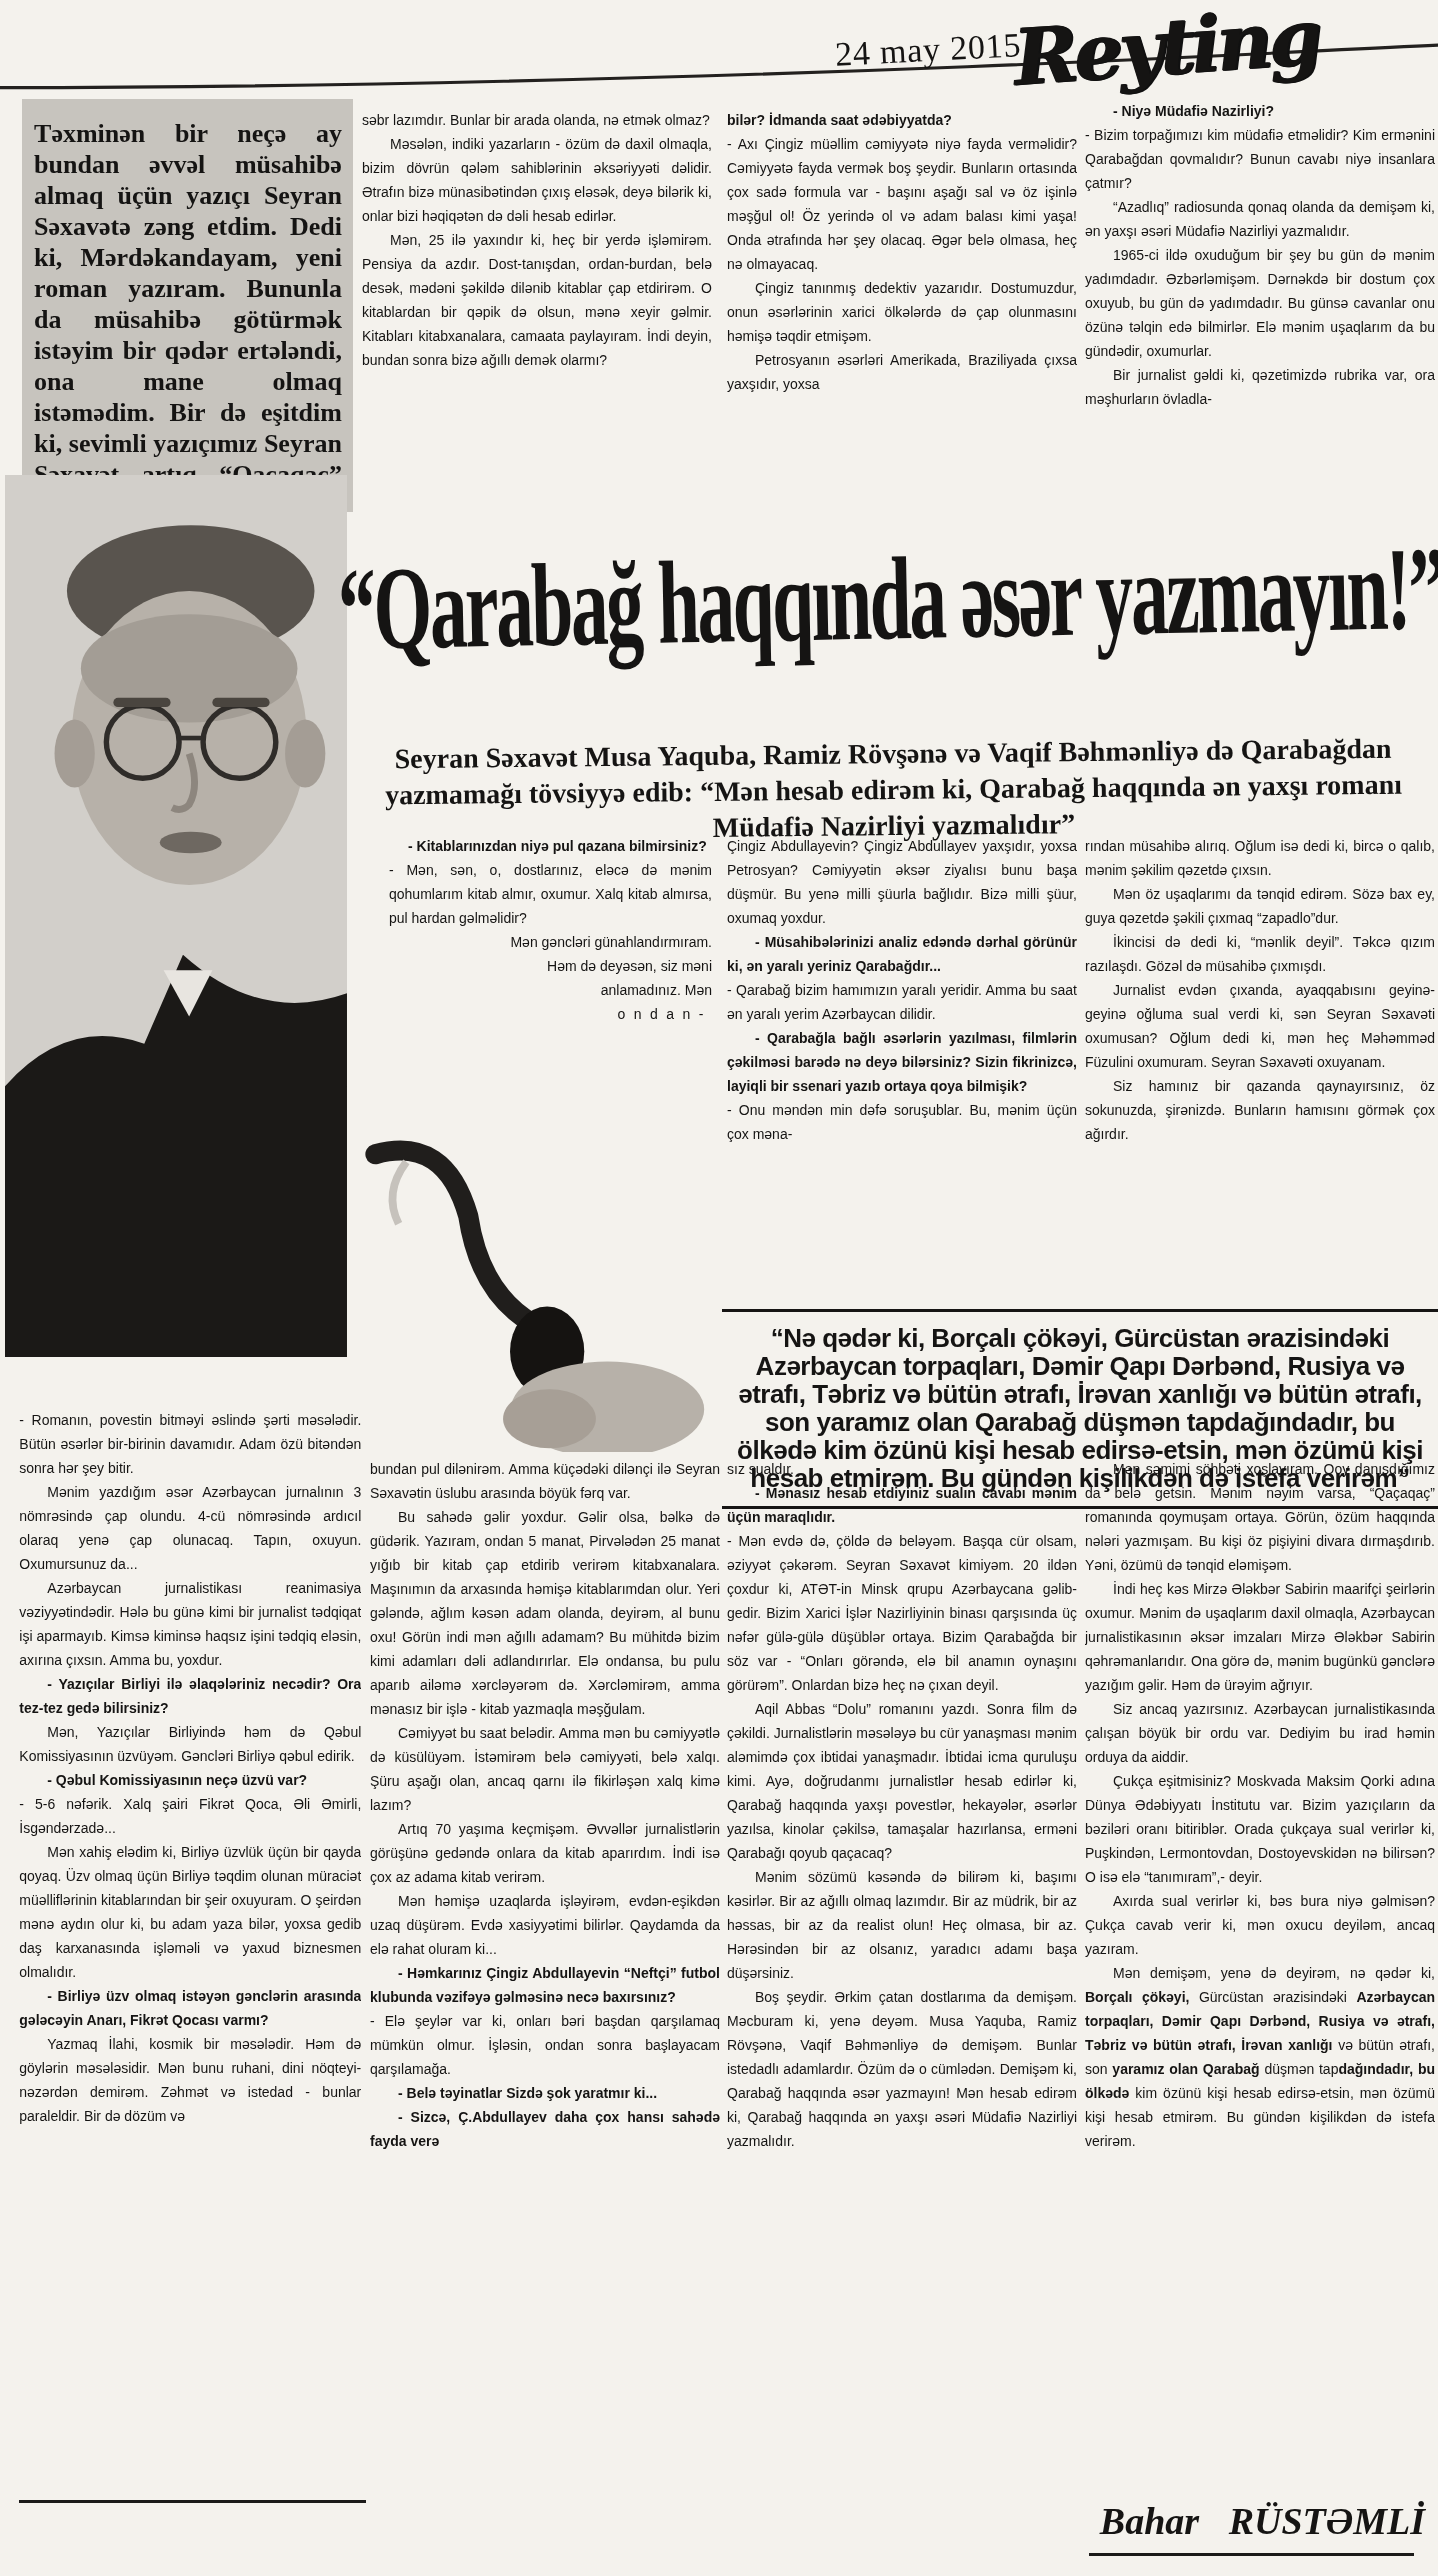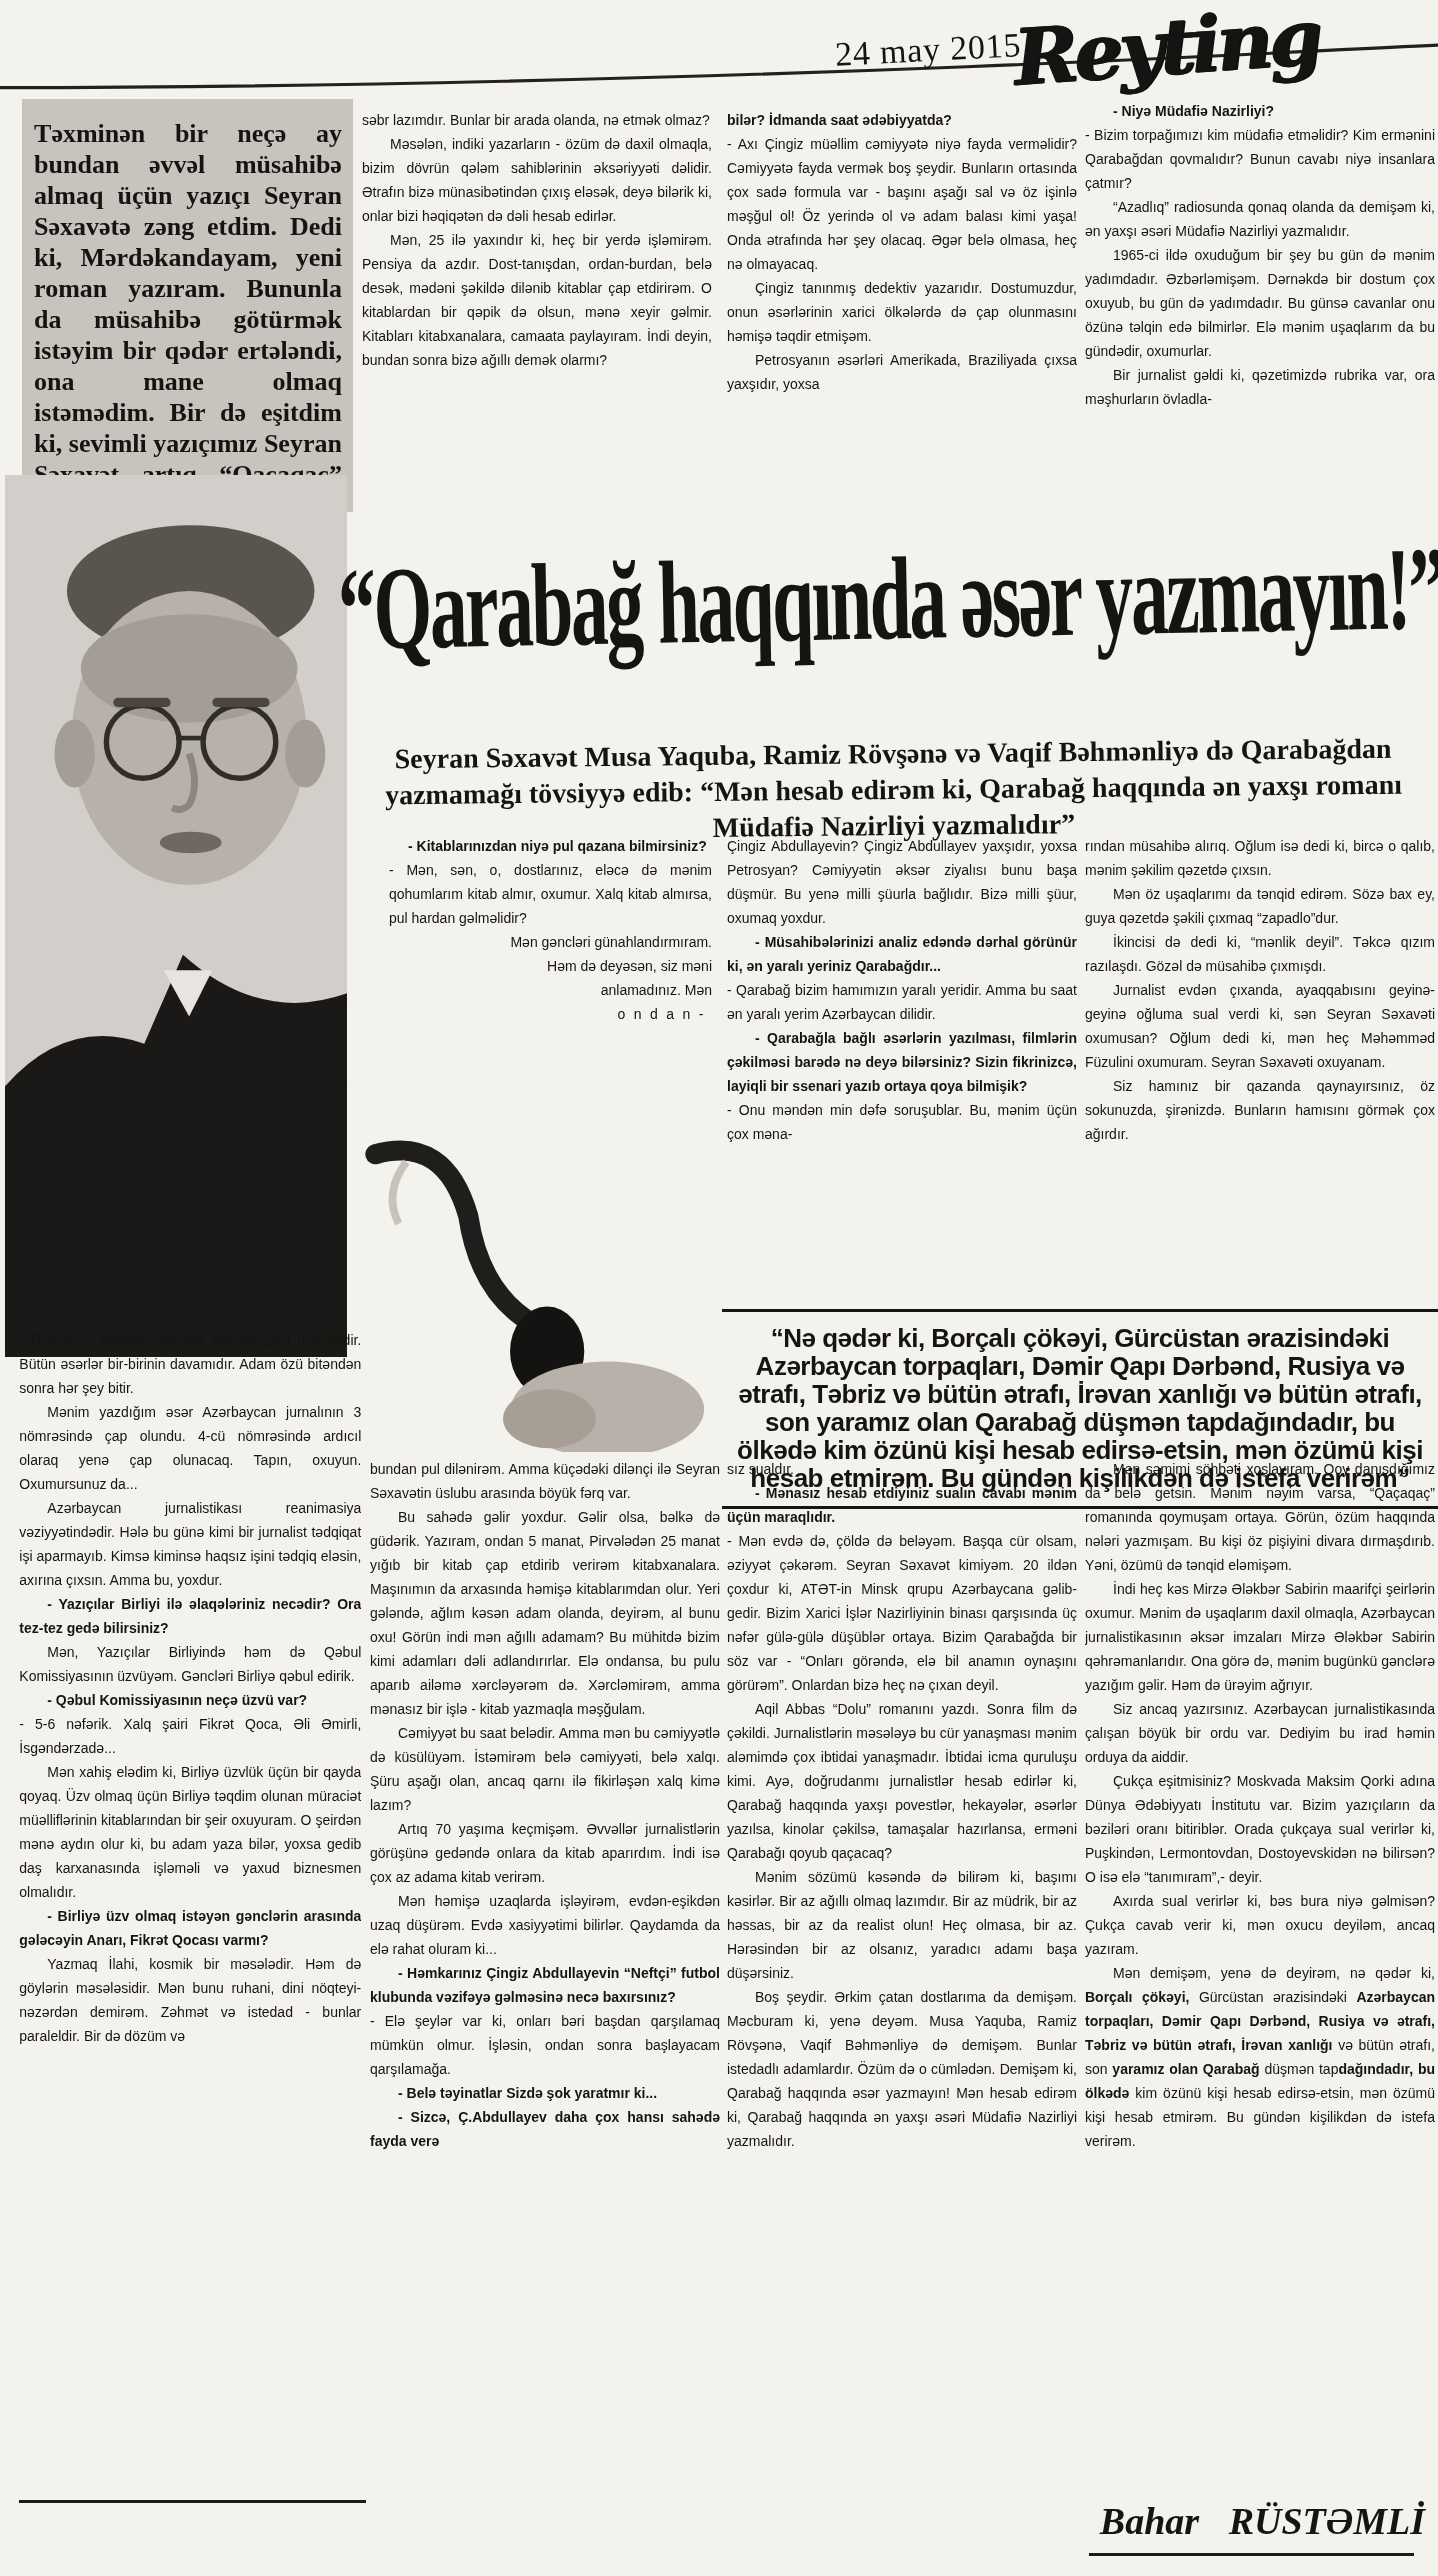--- a/index.html
+++ b/index.html
@@ -42,21 +42,21 @@
   
   .t2{left:362px;top:108px;width:350px;height:503px;}
   .t3{left:727px;top:108px;width:350px;height:495px;}
   .t4{left:1085px;top:99px;width:350px;height:503px;}
   
   .pullquote{position:absolute;left:722px;top:1309px;width:716px;box-sizing:border-box;
         border-top:3.9px solid #161514;border-bottom:3.9px solid #161514;
         padding:12.4px 4.6px 14px;font-weight:bold;font-size:26px;line-height:28px;
         letter-spacing:-0.5px;text-align:center;}
   
-  .b1{left:19.3px;top:1328px;width:342px;height:1123px;}
+  .b1{left:19.3px;top:1408px;width:342px;height:1123px;}
   .b2{left:370px;top:1457px;width:350px;height:1114px;}
   .b3{left:727px;top:1457px;width:350px;height:1114px;}
   .b4{left:1085px;top:1457px;width:350px;height:1083px;}
   .byline{position:absolute;left:1085px;top:2499px;width:340px;text-align:right;
         font-family:"Liberation Serif",serif;font-style:italic;font-weight:bold;font-size:38px;
         word-spacing:20px;padding-right:7.7px;}
   .rule{position:absolute;background:#1b1a19;}
   .rule.left-end{left:19.3px;top:2500px;width:347px;height:3.1px;}
   .rule.byline-end{left:1089px;top:2553px;width:325px;height:3.1px;}
 </style>

